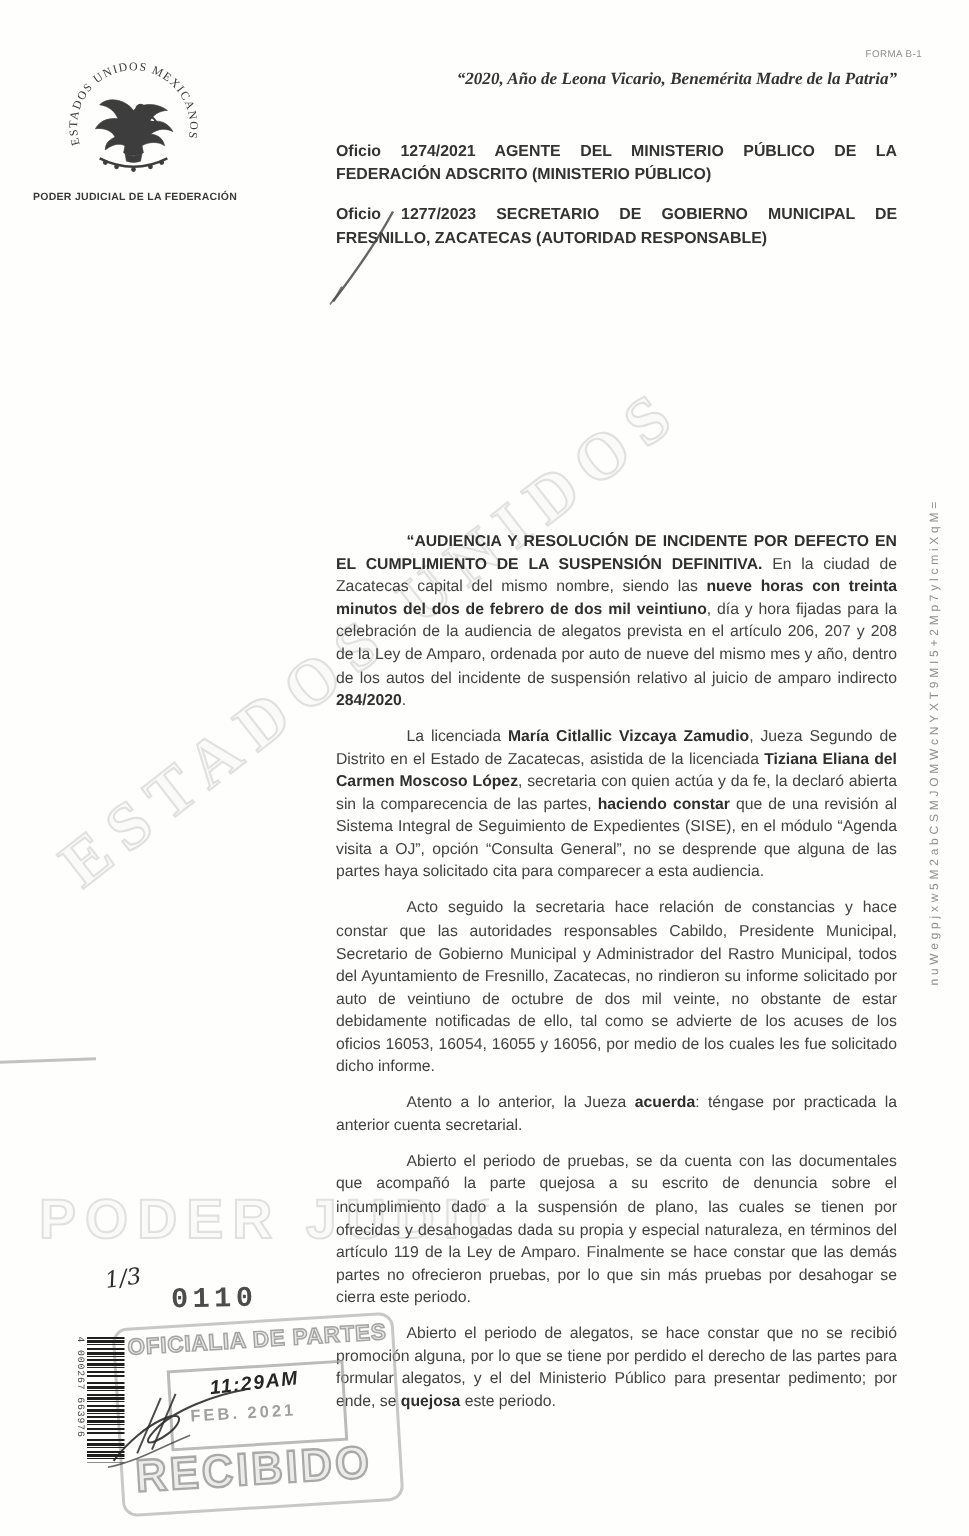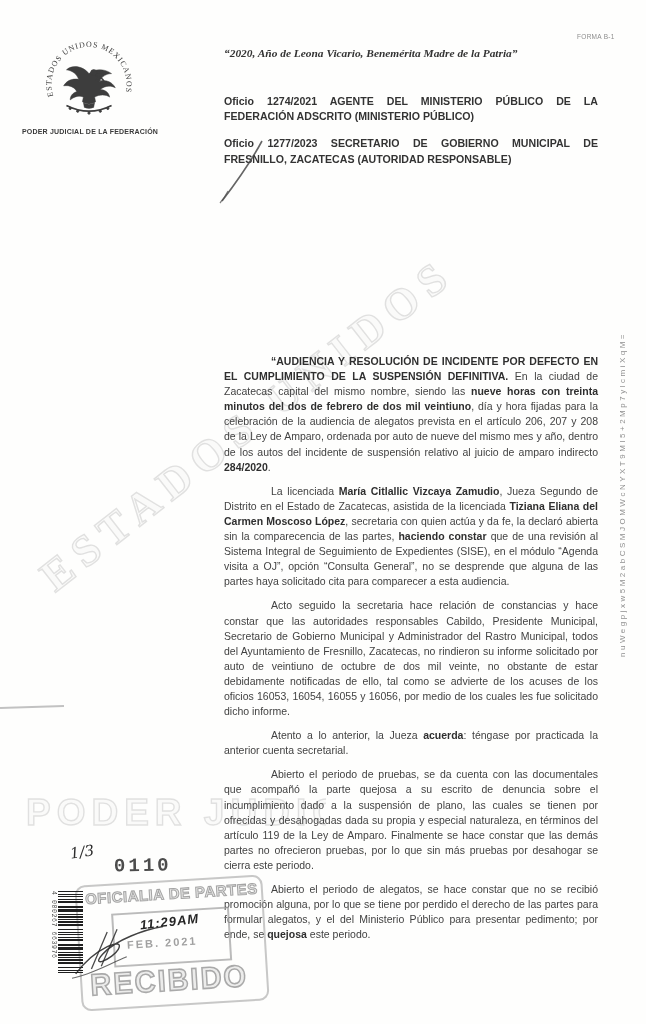--- a/index.html
+++ b/index.html
@@ -10,21 +10,21 @@
   .wm{position:absolute;font-weight:bold;pointer-events:none;white-space:nowrap;
       color:rgba(205,205,205,0.14);-webkit-text-stroke:1.4px rgba(178,178,178,0.75);}
   .wm-diag{left:46px;top:556px;font-family:"Liberation Serif",serif;font-size:44px;
       letter-spacing:9px;transform:rotate(-38deg);transform-origin:0 50%;opacity:.5;}
   .wm-horz{left:26px;top:792px;font-size:37px;letter-spacing:6px;opacity:.5;
       width:300px;overflow:hidden;}
   .edge-dash{position:absolute;left:0;top:706px;width:64px;height:2px;background:#c2c2c2;transform:rotate(-2deg);}
 
   
   .forma{position:absolute;left:577px;top:33px;font-size:6.5px;color:#8d8d8d;letter-spacing:.3px;}
-  .quote{position:absolute;left:224px;top:47px;width:374px;text-align:left;
+  .quote{position:absolute;left:224px;top:47px;width:374px;text-align:right;
       font-family:"Liberation Serif",serif;font-style:italic;font-weight:bold;
       font-size:11.4px;color:#343434;}
 
   
   .seal{position:absolute;left:42px;top:36px;width:94px;height:94px;}
   .institution{position:absolute;left:18px;top:128px;width:144px;text-align:center;
       font-size:7px;font-weight:bold;color:#3a3a3a;letter-spacing:.2px;}
 
   
   .col{position:absolute;left:224px;width:374px;text-align:justify;}

